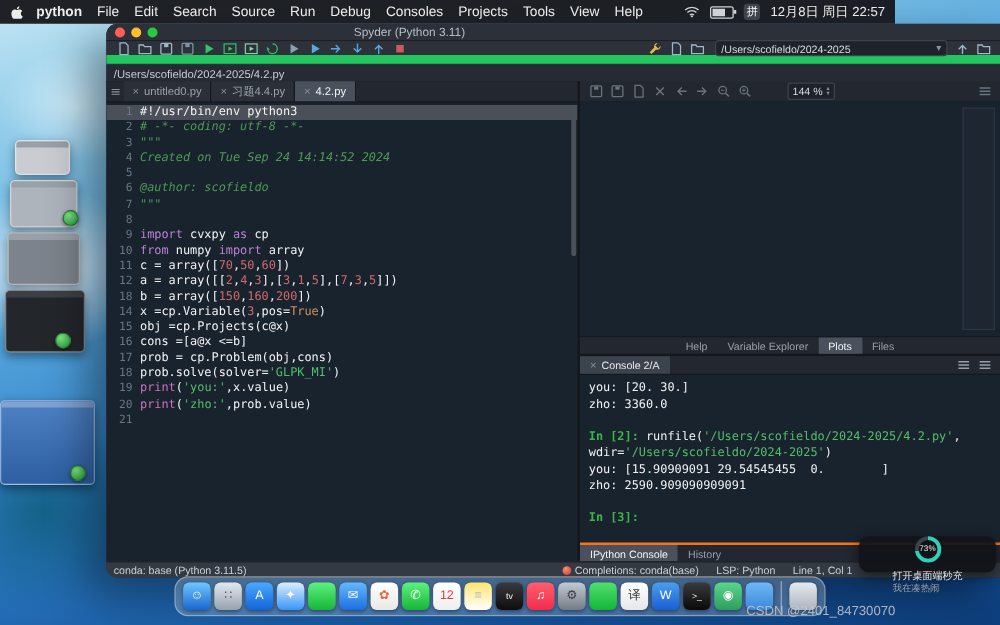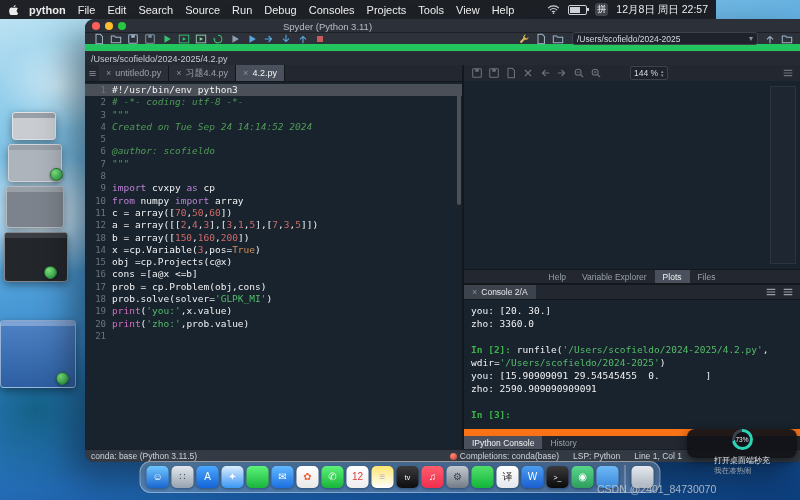--- a/index.html
+++ b/index.html
@@ -96,21 +96,21 @@
   #console{position:absolute;left:0;top:220px;right:0;bottom:0;background:#19232d;}
   #console-tabbar{position:absolute;left:0;top:0;right:0;height:14px;background:#23272f;display:flex;
     align-items:stretch;border-bottom:1px solid #14171c;}
   #console-tab{display:flex;align-items:center;padding:0 8px;background:#3d434d;color:#e8ebee;font-size:8.5px;}
   #console-tabbar .right-ics{margin-left:auto;display:flex;align-items:center;padding-right:4px;}
   #console-lines{position:absolute;left:0;top:14px;right:0;bottom:13px;padding:5px 7px;
     font-family:"DejaVu Sans Mono",monospace;font-size:9.5px;overflow:hidden;}
   .conrow{height:13px;line-height:13px;white-space:pre;}
   .prompt{color:#3cb44b;font-weight:bold;}
   #console-bottom-tabs{position:absolute;left:0;bottom:0;right:0;height:13px;background:#23272f;display:flex;
-    align-items:stretch;border-top:7px solid #f97316;}
+    align-items:stretch;border-top:2px solid #f97316;}
   .btab{display:flex;align-items:center;padding:0 8px;font-size:8.5px;color:#97a0aa;cursor:pointer;}
   .btab.active{background:#4a515c;color:#f2f4f6;}
 
   
   #statusbar{position:absolute;left:0;bottom:0;right:0;height:13px;background:#343a43;display:flex;
     align-items:center;font-size:8.5px;color:#ccd2d8;padding:0 6px;box-sizing:border-box;border-top:1px solid #1c1f25;}
   #statusbar .sp{flex:1;}
   #statusbar .sitem{margin-left:14px;display:flex;align-items:center;gap:3px;white-space:nowrap;}
   .fruit{width:7px;height:7px;border-radius:50%;background:radial-gradient(circle at 35% 30%,#ff8a7a,#c23a2c);}
 

